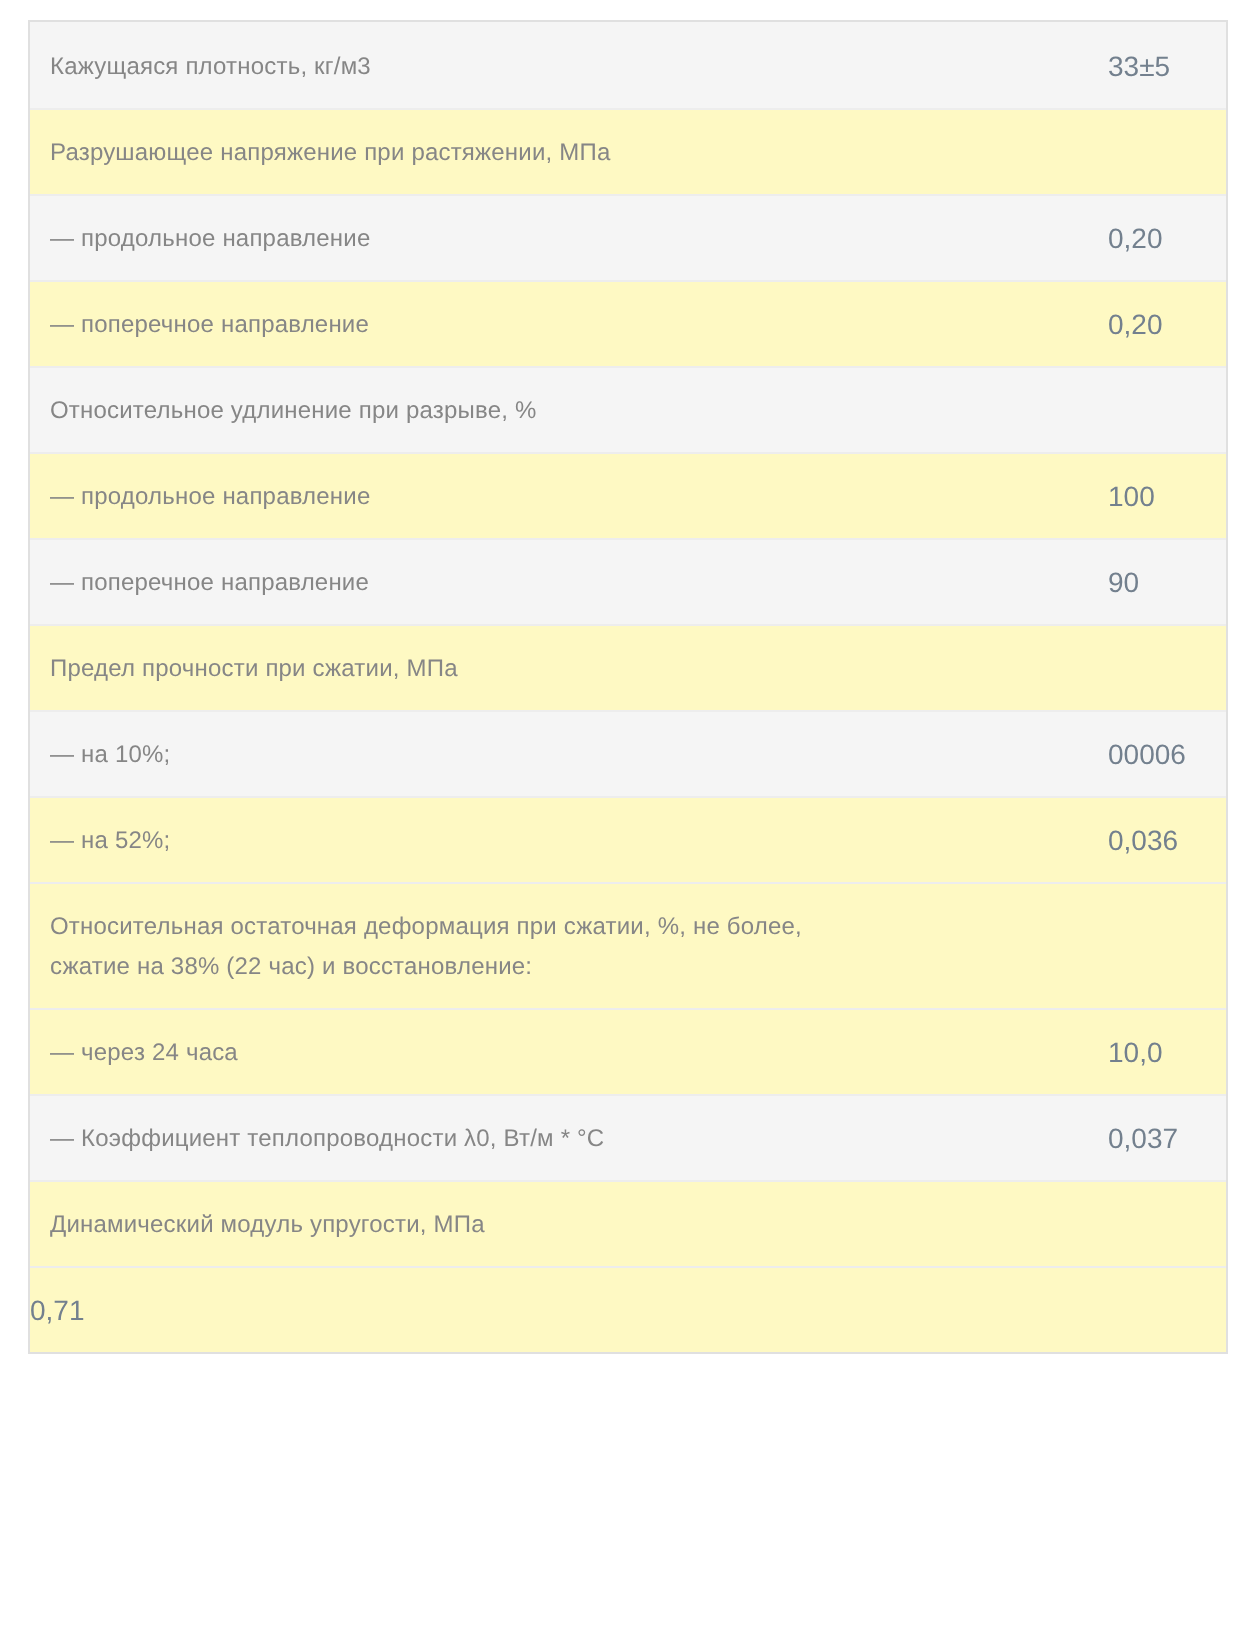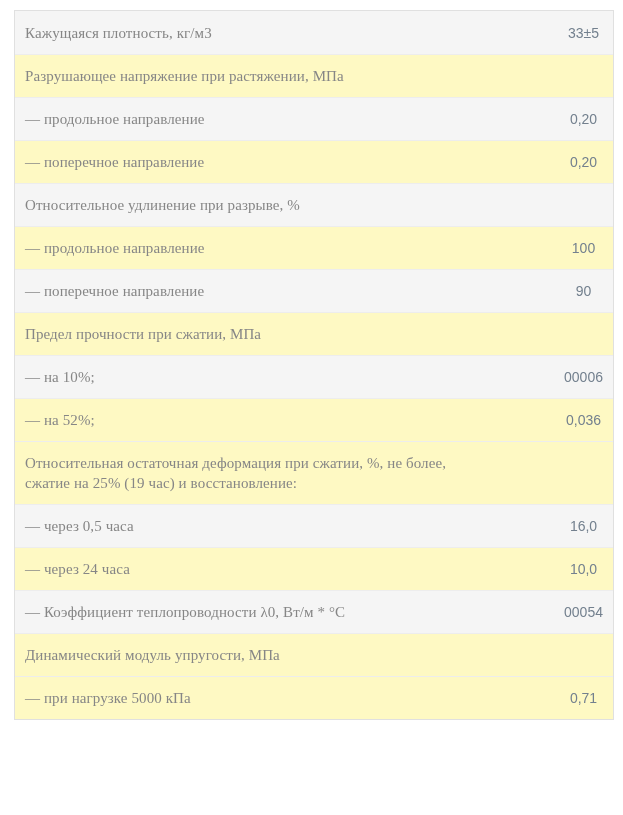--- a/index.html
+++ b/index.html
@@ -35,33 +35,32 @@
   .row:first-child {
     border-top: none;
   }
   .row.shaded {
     background: var(--shaded-bg, #f5f5f5);
   }
   .label {
     box-sizing: border-box;
     width: 539px;
     padding: 11px 8px 11px 10px;
-    font-size: 15px;
+    font-size: 12px;
     line-height: 20px;
     letter-spacing: 0.1px;
     color: var(--label-color, #868686);
     white-space: pre-line;
-    font-family: Liberation Serif, serif;
   }
   .value {
     flex: 1;
     font-size: 14px;
     line-height: 20px;
     color: var(--value-color, #73808e);
-    text-align: center;
+    text-align: left;
   }
 </style>
 </head>
 <body>
 
 <div class="page">
   <div class="spec-table">
   <div class="row shaded">
     <div class="label">Кажущаяся плотность, кг/м3</div>
     <div class="value">33±5</div>
@@ -108,43 +107,38 @@
   </div>
 
   <div class="row">
     <div class="label">— на 52%;</div>
     <div class="value">0,036</div>
   </div>
 
 
   <div class="row">
     <div class="label">Относительная остаточная деформация при сжатии, %, не более,
-сжатие на 25% (19 час) и восстановление:</div>
+сжатие на 38% (22 час) и восстановление:</div>
     <div class="value"></div>
   </div>
 
-  <div class="row shaded">
-    <div class="label">— через 0,5 часа</div>
-    <div class="value">16,0</div>
-  </div>
 
   <div class="row">
     <div class="label">— через 24 часа</div>
     <div class="value">10,0</div>
   </div>
 
   <div class="row shaded">
     <div class="label">— Коэффициент теплопроводности λ0, Вт/м * °С</div>
-    <div class="value">00054</div>
+    <div class="value">0,037</div>
   </div>
 
   <div class="row">
     <div class="label">Динамический модуль упругости, МПа</div>
     <div class="value"></div>
   </div>
 
 
   <div class="row">
-    <div class="label">— при нагрузке 5000 кПа</div>
     <div class="value">0,71</div>
   </div>
 </div>
 </div>
 
 </body></html>

